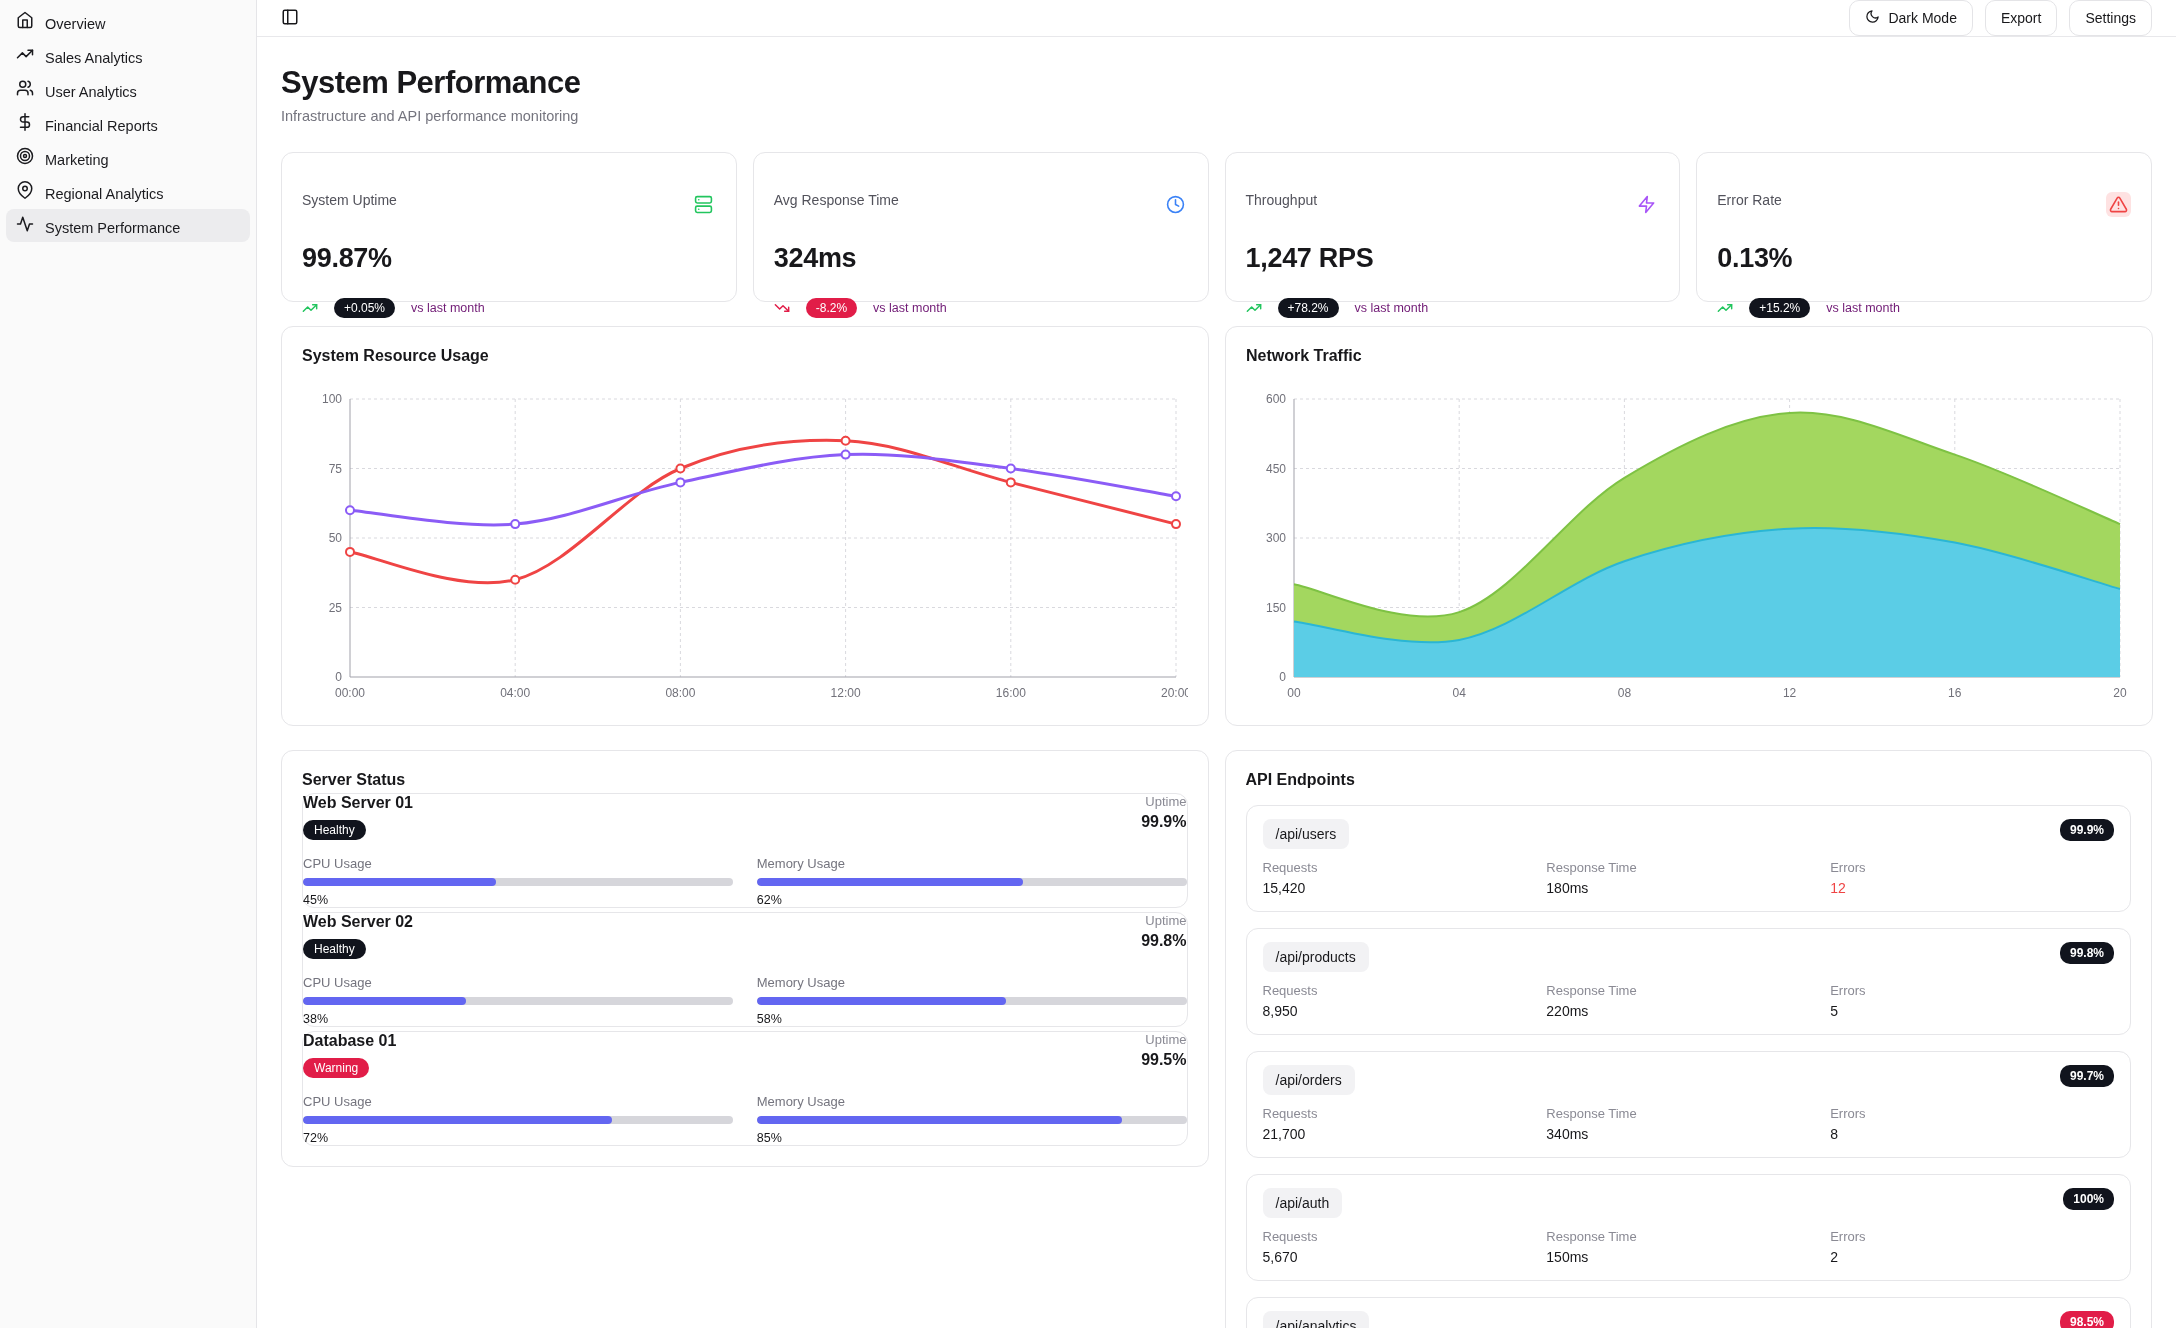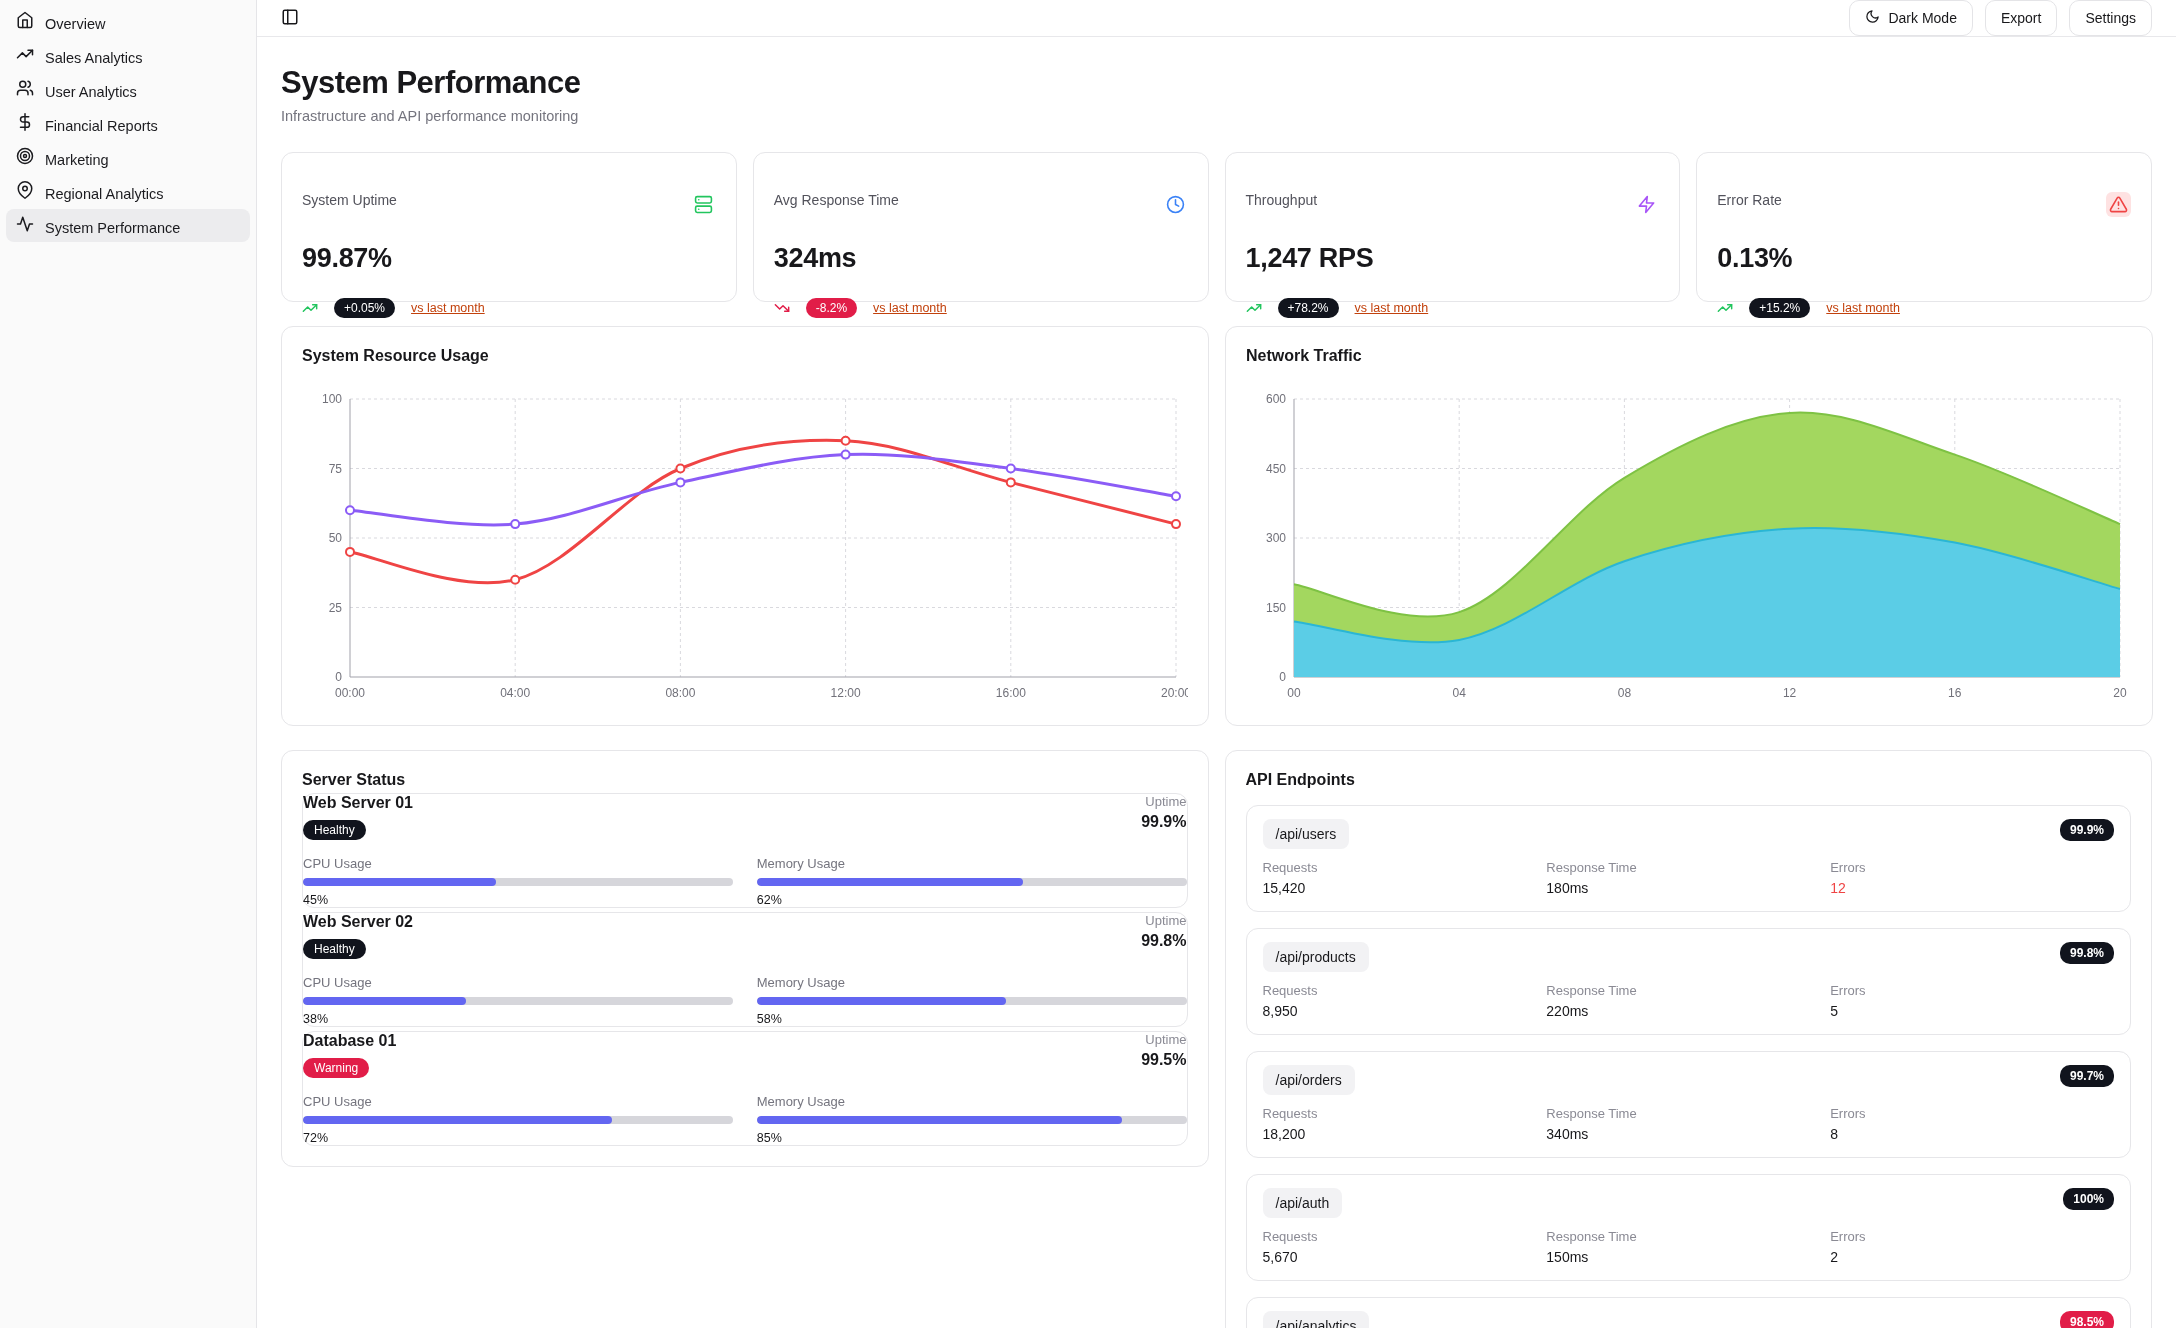--- a/index.html
+++ b/index.html
@@ -34,21 +34,21 @@
   .kpi-card { padding:20px; height:150px; }
   .kpi-head { display:flex; justify-content:space-between; align-items:flex-start;margin-top:19px; }
   .kpi-label { font-size:14px; color:#52525b; }
   .kpi-iconbg { display:flex; padding:3px; border-radius:6px; }
   .kpi-value { font-size:27px; font-weight:700; margin-top:26px; letter-spacing:-0.3px; }
   .kpi-delta { display:flex; align-items:center; gap:16px; margin-top:24px; }
   .pill { display:inline-flex; align-items:center; border-radius:999px; padding:3px 10px;
     font-size:12px; font-weight:500; color:#fff; }
   .pill.dark { background:#11141d; }
   .pill.red { background:#e11d48; }
-  .kpi-note { font-size:12.5px; color:#c2410c;text-decoration:underline; }
+  .kpi-note { font-size:12.5px; color:#701a75; }
 
   
   .charts-grid { display:grid; grid-template-columns:1fr 1fr; gap:16px; margin-top:24px; }
   .chart-card { padding:20px; height:400px; }
   .panel-title { font-size:16px; font-weight:600; }
   .chart-wrap { margin-top:22px; }
 
   
   .bottom-grid { display:grid; grid-template-columns:1fr 1fr; gap:16px; margin-top:24px; align-items:start; }
   .list-panel { padding:20px; }
@@ -498,21 +498,21 @@
     </div>
   </div>
               <div class="endpoint-card">
     <div class="endpoint-head">
       <span class="endpoint-path js-path">/api/orders</span>
       <span class="status-badge js-status dark">99.7%</span>
     </div>
     <div class="endpoint-stats js-stats">
       <div>
         <div class="stat-label js-req-label">Requests</div>
-        <div class="stat-value js-req">18,200</div>
+        <div class="stat-value js-req">21,700</div>
       </div>
       <div>
         <div class="stat-label js-res-label">Response Time</div>
         <div class="stat-value js-res">340ms</div>
       </div>
       <div>
         <div class="stat-label js-err-label">Errors</div>
         <div class="stat-value js-err">8</div>
       </div>
     </div>

